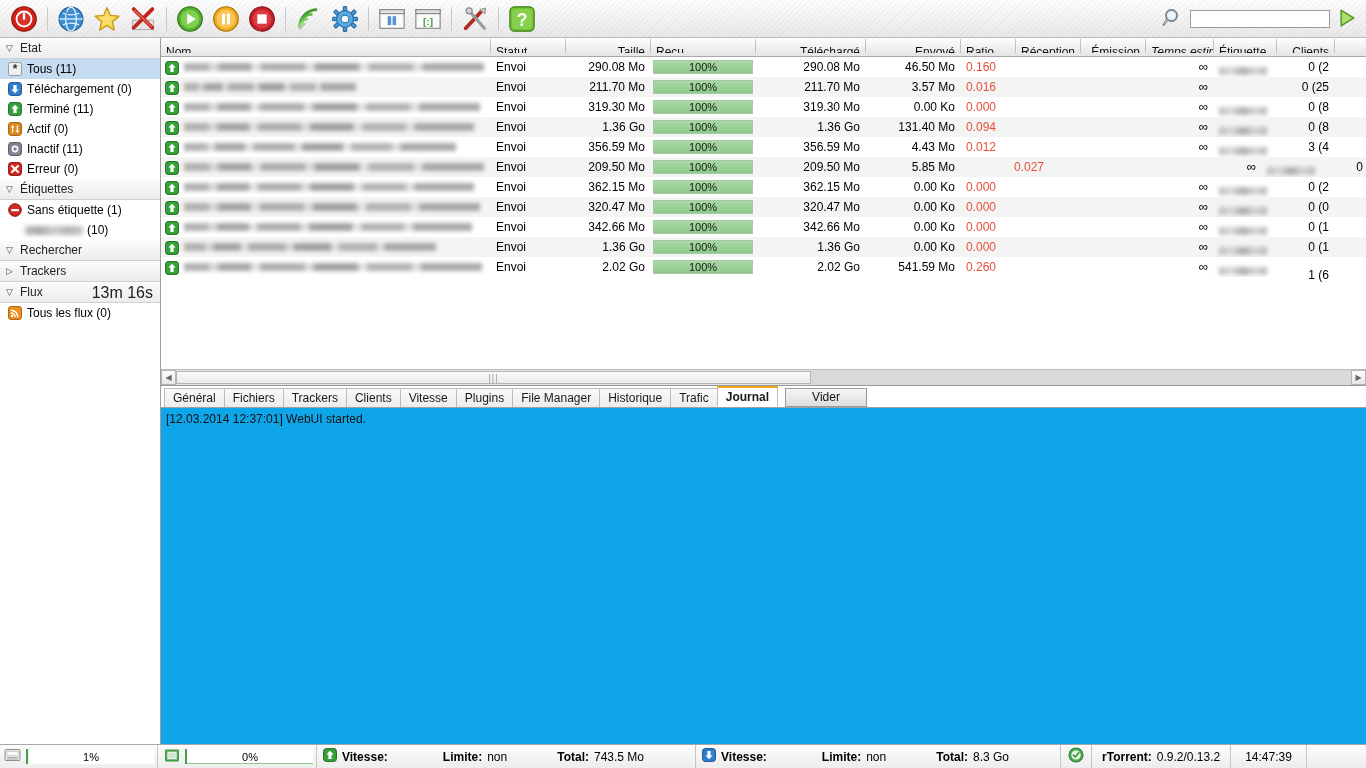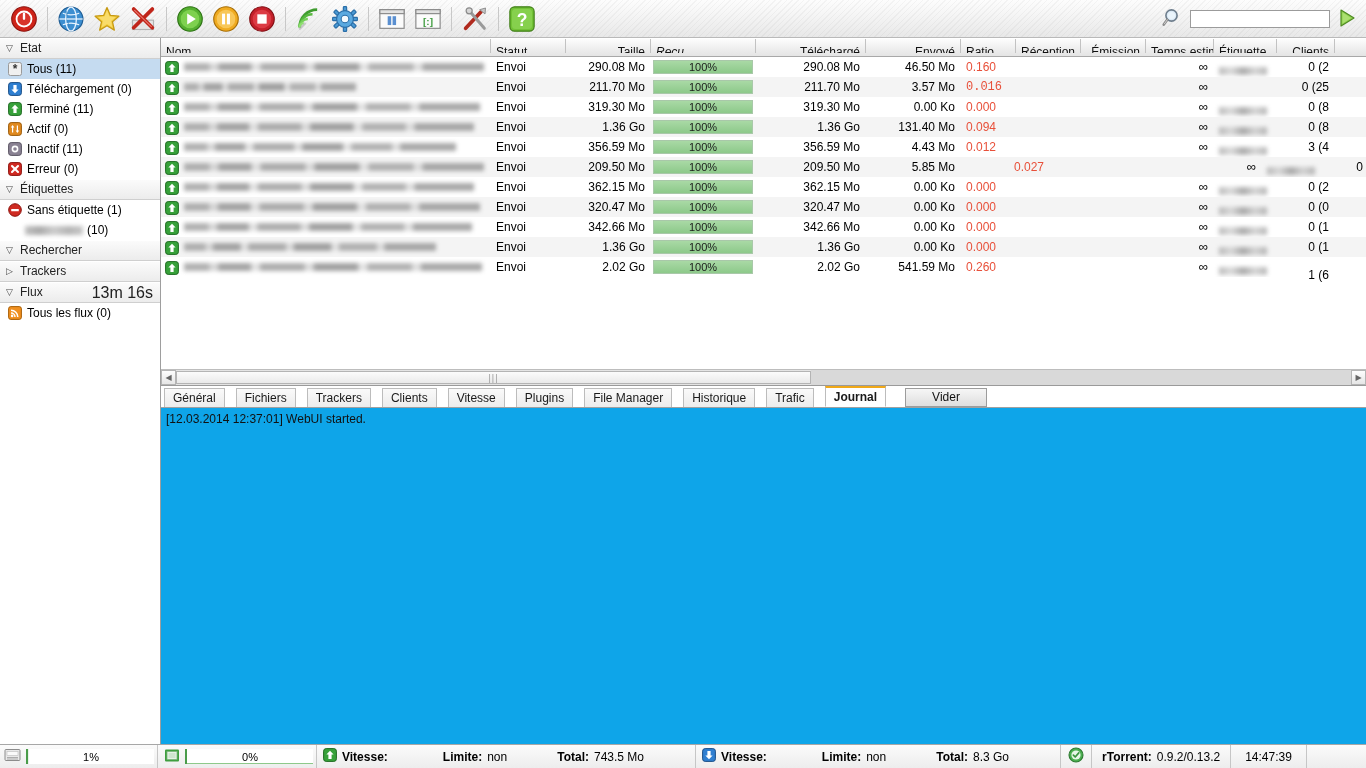--- a/index.html
+++ b/index.html
@@ -200,21 +200,21 @@
   }
   .hs-track.right-blank { background: #d9d9d9; }
 
   
   #dtabs {
     height: 22px; flex: 0 0 22px;
     display: flex; align-items: flex-end;
     background: #fff;
     border-bottom: 1px solid #a0a0a0;
     padding-left: 3px;
-    gap: 12px;
+    gap: 0;
   }
   .dtab {
     height: 19px; line-height: 18px;
     padding: 0 8px;
     font-size: 12px;
     border: 1px solid #bcbcbc;
     border-bottom: none;
     background: linear-gradient(to bottom,#fafafa,#ececec);
     margin-right: -1px;
     cursor: pointer;
@@ -547,27 +547,27 @@
         </div>
       </div>
 
     <div id="main">
 
       <div id="tlist-wrap">
         <div id="thead">
             <div class="th" style="width: 330px; flex-basis: 330px;">Nom</div>
             <div class="th" style="width: 75px; flex-basis: 75px;">Statut</div>
             <div class="th r" style="width: 85px; flex-basis: 85px;">Taille</div>
-            <div class="th" style="width: 105px; flex-basis: 105px; font-style: italic;">Reçu</div>
+            <div class="th" style="width: 105px; flex-basis: 105px;">Reçu</div>
             <div class="th r" style="width: 110px; flex-basis: 110px;">Téléchargé</div>
             <div class="th r" style="width: 95px; flex-basis: 95px;">Envoyé</div>
             <div class="th" style="width: 55px; flex-basis: 55px;">Ratio</div>
             <div class="th r" style="width: 65px; flex-basis: 65px;">Réception</div>
             <div class="th r" style="width: 65px; flex-basis: 65px;">Émission</div>
-            <div class="th r" style="width: 68px; flex-basis: 68px;">Temps estim</div>
+            <div class="th r" style="width: 68px; flex-basis: 68px; font-style: italic;">Temps estim</div>
             <div class="th" style="width: 63px; flex-basis: 63px;">Étiquette</div>
             <div class="th r" style="width: 58px; flex-basis: 58px;">Clients</div>
           </div>
         <div id="tbody">
             <div class="trow">
               <div class="td td-name" style="width: 330px; flex-basis: 330px;">
                 <span class="upicon"><svg width="14" height="14" viewBox="0 0 14 14">
                     <rect x="0.6" y="0.6" width="12.8" height="12.8" rx="2.6" fill="#37a13a" stroke="#1f6b21"></rect>
                     <path d="M7 2.8 L10.6 6.6 H8.6 V11 H5.4 V6.6 H3.4 Z" fill="#fff"></path>
                   </svg></span>
@@ -601,21 +601,21 @@
               <div class="td" style="width: 75px; flex-basis: 75px;">Envoi</div>
               <div class="td r" style="width: 85px; flex-basis: 85px;">211.70 Mo</div>
               <div class="td" style="width: 105px; flex-basis: 105px; padding: 0px 2px;">
                 <div class="prog-outer">
                   <div class="prog-fill" style="width: 100%;"></div>
                   <div class="prog-txt">100%</div>
                 </div>
               </div>
               <div class="td r" style="width: 110px; flex-basis: 110px;">211.70 Mo</div>
               <div class="td r" style="width: 95px; flex-basis: 95px;">3.57 Mo</div>
-              <div class="td" style="width: 55px; flex-basis: 55px; font-family: Liberation Mono, monospace;"><span class="ratio-v">0.016</span></div>
+              <div class="td" style="width: 55px; flex-basis: 55px;"><span class="ratio-v">0.016</span></div>
               <div class="td r" style="width: 65px; flex-basis: 65px;"></div>
               <div class="td r" style="width: 65px; flex-basis: 65px;"></div>
               <div class="td r" style="width: 68px; flex-basis: 68px;"><span class="inf">∞</span></div>
               <div class="td" style="width: 63px; flex-basis: 63px;"></div>
               <div class="td r" style="width: 58px; flex-basis: 58px;">0 (25</div>
             </div>
             <div class="trow">
               <div class="td td-name" style="width: 330px; flex-basis: 330px;">
                 <span class="upicon"><svg width="14" height="14" viewBox="0 0 14 14">
                     <rect x="0.6" y="0.6" width="12.8" height="12.8" rx="2.6" fill="#37a13a" stroke="#1f6b21"></rect>

